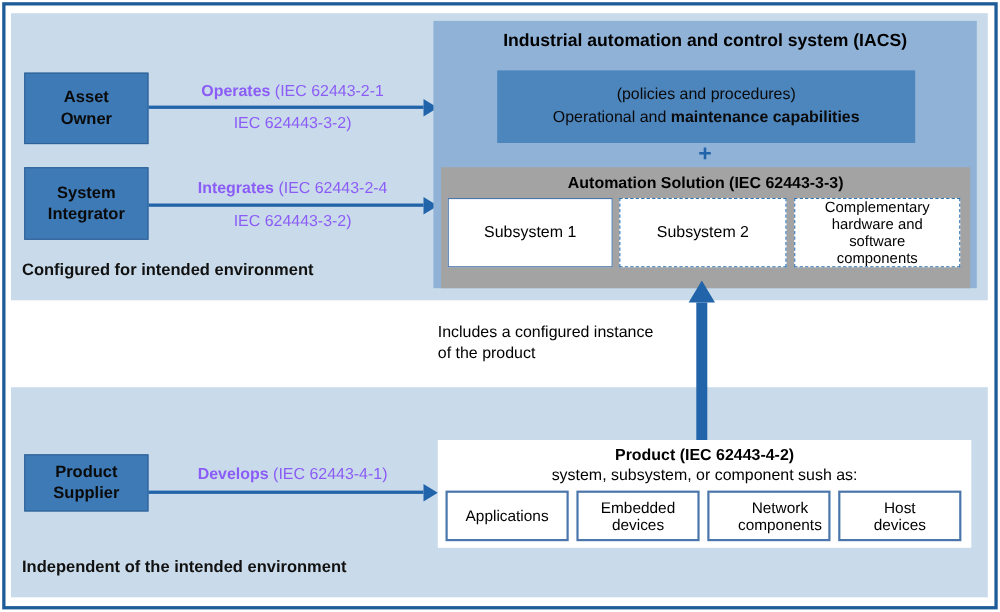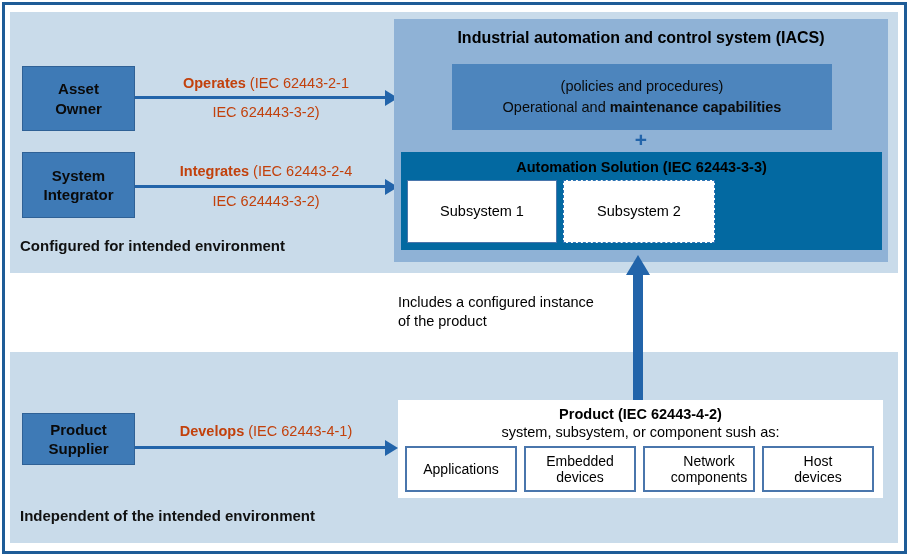--- a/index.html
+++ b/index.html
@@ -12,29 +12,29 @@
   .panel-bottom { top:352px; height:191px; }
   .caption { position:absolute; font-weight:bold; font-size:15px; color:#111; }
   .actor {
     position:absolute; width:113px; background:#3e7ab6; border:1px solid #2f6196;
     display:flex; align-items:center; justify-content:center; text-align:center;
     font-weight:bold; font-size:15px; line-height:1.3; white-space:pre-line; color:#0a0a0a;
   }
   .hline { position:absolute; height:3px; background:#2264aa; }
   .arrowhead-right { position:absolute; width:0; height:0;
     border-top:8px solid transparent; border-bottom:8px solid transparent; border-left:13px solid #2264aa; }
-  .arrow-label { position:absolute; left:135px; width:262px; text-align:center; font-size:14.5px; color:#c2410c; }
+  .arrow-label { position:absolute; left:135px; width:262px; text-align:center; font-size:14.5px; color:#8b5cf6; }
   .iacs { position:absolute; left:394px; top:19px; width:494px; height:243px; background:#8fb2d6; }
   .iacs-title { position:absolute; top:10px; left:0; width:100%; text-align:center; font-weight:bold; font-size:16px; }
   .ops { position:absolute; left:58px; top:45px; width:380px; height:66px; background:#4d85bd;
     display:flex; flex-direction:column; align-items:center; justify-content:center;
     font-size:14.5px; line-height:1.45; color:#0a0a0a; text-align:center; }
   .plus { position:absolute; left:0; top:109px; width:100%; height:24px; text-align:center;
     font-weight:bold; font-size:21px; line-height:24px; color:#2264aa; }
-  .automation { position:absolute; left:7px; top:133px; width:481px; height:98px; background:#0369a1; }
+  .automation { position:absolute; left:7px; top:133px; width:481px; height:110px; background:#a3a3a3; }
   .automation-title { position:absolute; top:7px; left:0; width:100%; text-align:center; font-weight:bold; font-size:14.5px; }
   .subbox { position:absolute; top:28px; height:63px; background:#fff;
     display:flex; align-items:center; justify-content:center; text-align:center; font-size:14.5px; line-height:1.12; }
   .solid-b  { border:1.5px solid #4a76ac; }
   .dashed-b { border:1.5px dashed #2e74b5; }
   .note { position:absolute; left:398px; top:293px; font-size:14.5px; line-height:1.3; white-space:pre-line; }
   .vshaft { position:absolute; left:633px; top:275px; width:10px; height:125px; background:#2264aa; z-index:6; }
   .arrowhead-up { position:absolute; left:626px; top:255px; width:0; height:0; z-index:6;
     border-left:12px solid transparent; border-right:12px solid transparent; border-bottom:20px solid #2264aa; }
   .product { position:absolute; left:398px; top:400px; width:485px; height:98px; background:#ffffff; }
@@ -81,20 +81,23 @@
     <div class="iacs-title">Industrial automation and control system (IACS)</div>
     <div class="ops">
       <div>(policies and procedures)</div>
       <div><span>Operational and </span><b>maintenance capabilities</b></div>
     </div>
     <div class="plus">+</div>
     <div class="automation">
       <div class="automation-title">Automation Solution (IEC 62443-3-3)</div>
       <div class="subbox solid-b" style="left:6px;   width:150px;">Subsystem 1</div>
       <div class="subbox dashed-b" style="left:162px; width:152px;">Subsystem 2</div>
+      <div class="subbox dashed-b" style="left:321px; width:151px; font-size:13.5px;">
+        <div class="comp-label">Complementary hardware and software components</div>
+      </div>
     </div>
   </div>
 
   <div class="note">Includes a configured instance
 of the product</div>
 
   <div class="vshaft"></div>
   <div class="arrowhead-up"></div>
 
   <div class="product">

